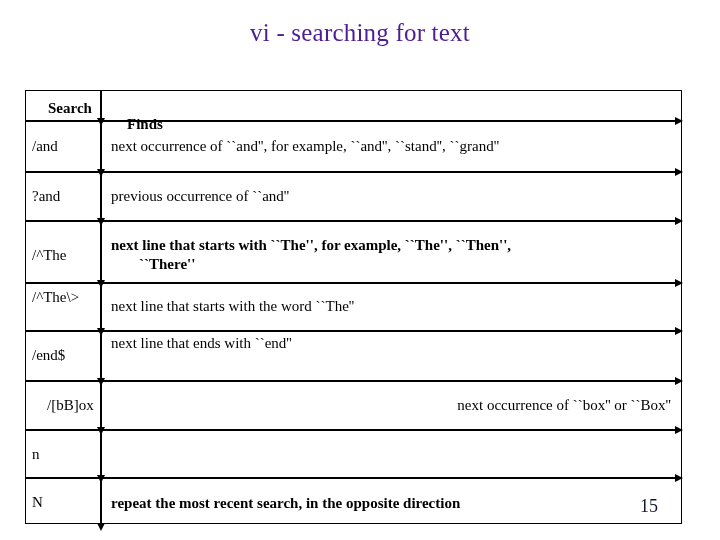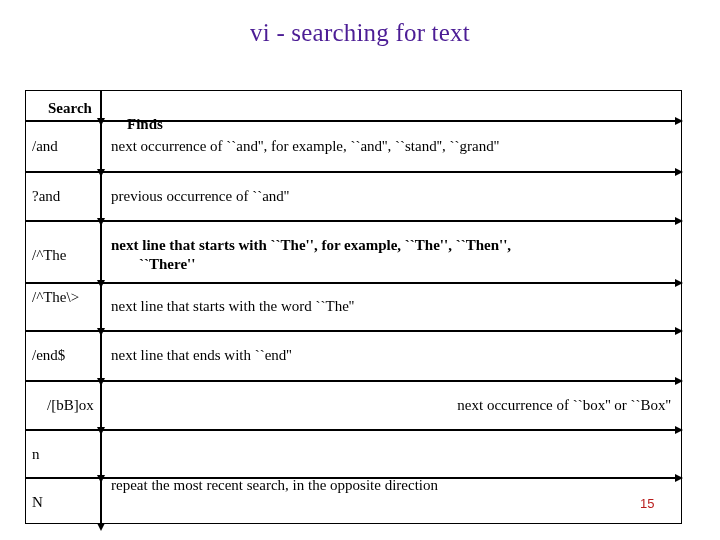--- a/index.html
+++ b/index.html
@@ -108,23 +108,23 @@
   }
   .cell .wrap-indent {
     display: block;
     padding-left: 28px;
   }
 
   #page-number {
     position: absolute;
     left: 640px;
     top: 496px;
-    font-family: Liberation Sans, sans-serif;
-    font-size: 13px;
-    color: #b91c1c;
+    font-family: Liberation Serif, serif;
+    font-size: 18px;
+    color: #0f172a;
   }
 </style>
 </head>
 <body>
 
 <div id="slide-title">vi - searching for text</div>
 
 <div id="search-table">
 
   <div class="frame-line v-left"></div>
@@ -197,25 +197,25 @@
   <div class="cell col-search" style="top:156px;">/^The</div>
   <div class="cell col-finds" style="top:146px;font-weight:bold;">
     <span>next line that starts with ``The'', for example, ``The'', ``Then'',</span>
     <span class="wrap-indent">``There''</span>
   </div>
 
   <div class="cell col-search" style="top:198px;">/^The\&gt;</div>
   <div class="cell col-finds" style="top:207px;">next line that starts with the word ``The''</div>
 
   <div class="cell col-search" style="top:256px;">/end$</div>
-  <div class="cell col-finds" style="top:256px;">next line that ends with ``end''</div>
+  <div class="cell col-finds" style="top:244px;">next line that ends with ``end''</div>
 
   <div class="cell col-search" style="top:306px;margin-left:15px;">/[bB]ox</div>
   <div class="cell col-finds" style="top:306px;text-align:right;">next occurrence of ``box'' or ``Box''</div>
 
   <div class="cell col-search" style="top:355px;">n</div>
 
   <div class="cell col-search" style="top:403px;">N</div>
-  <div class="cell col-finds" style="top:386px;">repeat the most recent search, in the opposite direction</div>
+  <div class="cell col-finds" style="top:404px;font-weight:bold;">repeat the most recent search, in the opposite direction</div>
 
 </div>
 
 <div id="page-number">15</div>
 
 </body></html>

